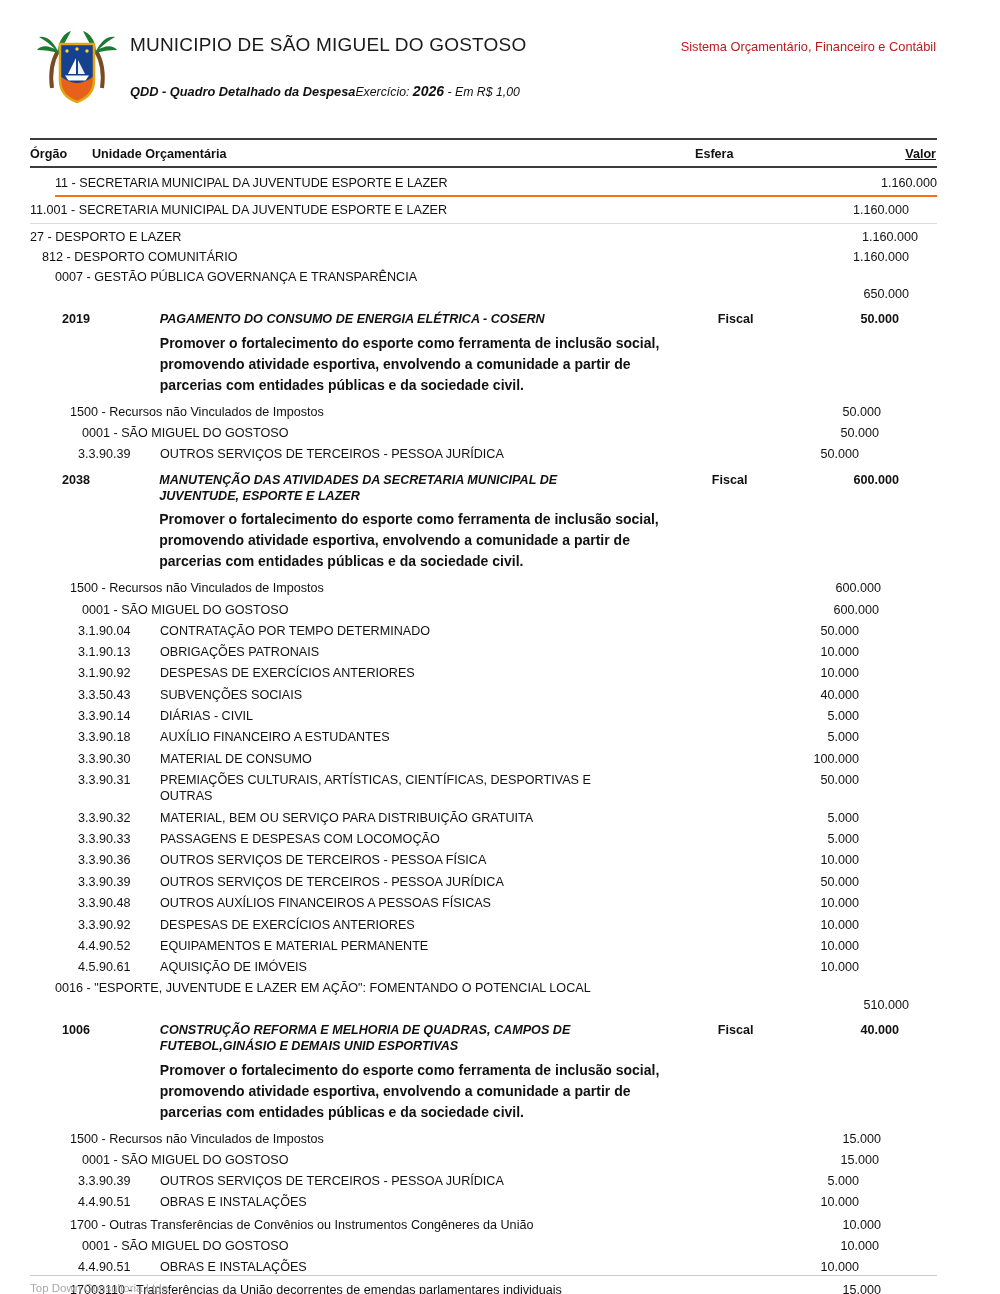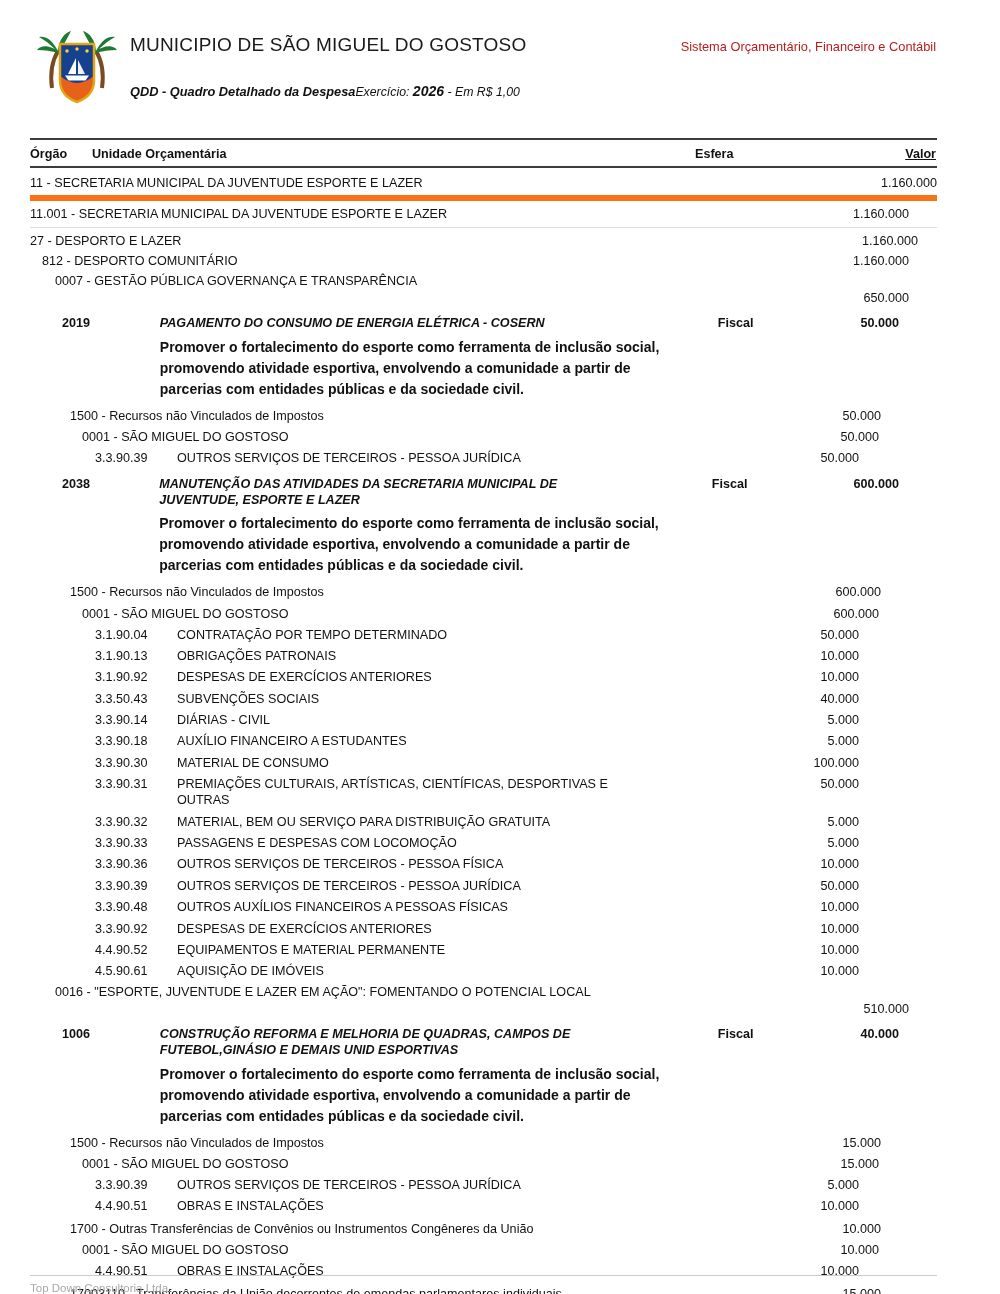--- a/index.html
+++ b/index.html
@@ -31,38 +31,38 @@
   .ch-unidade { width:603px; }
   .ch-esfera { flex:1; }
   .ch-valor { text-align:right;text-decoration:underline; }
 
   
   main { padding:2px 63px 0 30px; font-size:12.6px; line-height:1.3; }
   .row { display:flex; align-items:flex-start; }
   .row-label { flex:1; }
   .row-value { margin-left:auto; text-align:right; white-space:nowrap; }
 
-  .r-orgao     { padding:5px 0 4px; border-bottom:6px solid #f97316; }
+  .r-orgao     { padding:5px 0 4px; border-bottom:2px solid #f97316;margin-left:25px; }
   .r-unidade   { padding:5px 0 4px; border-bottom:1px solid #ddd; }
   .r-funcao    { padding:5px 0 2px; }
   .r-subfuncao { padding:2px 0; } .r-subfuncao .row-label { padding-left:12px; }
   .r-programa  { padding:2px 0;flex-direction:column; } .r-programa  .row-label { padding-left:25px; }
   .r-fonte     { padding:4px 0 2px; } .r-fonte .row-label { padding-left:40px; }
   .r-local     { padding:3px 0 2px; } .r-local .row-label { padding-left:52px; }
 
   .r-orgao    .row-value { padding-right:0; }
   .r-unidade  .row-value { padding-right:28px; }
   .r-funcao   .row-value { padding-right:19px; }
   .r-subfuncao .row-value { padding-right:28px; }
   .r-programa .row-value { padding-right:28px; }
   .r-fonte    .row-value { padding-right:56px; }
   .r-local    .row-value { padding-right:58px; }
 
   .r-natureza { padding:2.5px 0; }
-  .nat-code  { width:82px; margin-left:65px; }
+  .nat-code  { width:82px; margin-left:48px; }
   .nat-label { max-width:470px; }
   .r-natureza .row-value { padding-right:78px; }
 
   .r-acao { padding:7px 0 4px; font-weight:bold;gap:44px; }
   .acao-code { width:92px; padding-left:32px; }
   .acao-main { width:573px; }
   .acao-title { max-width:435px;font-style:italic; }
   .acao-desc { max-width:545px; font-size:14px; line-height:1.5; margin-top:5px; }
   .acao-esfera { width:110px; }
   .acao-value { margin-left:auto; text-align:right; white-space:nowrap; padding-right:38px; }

